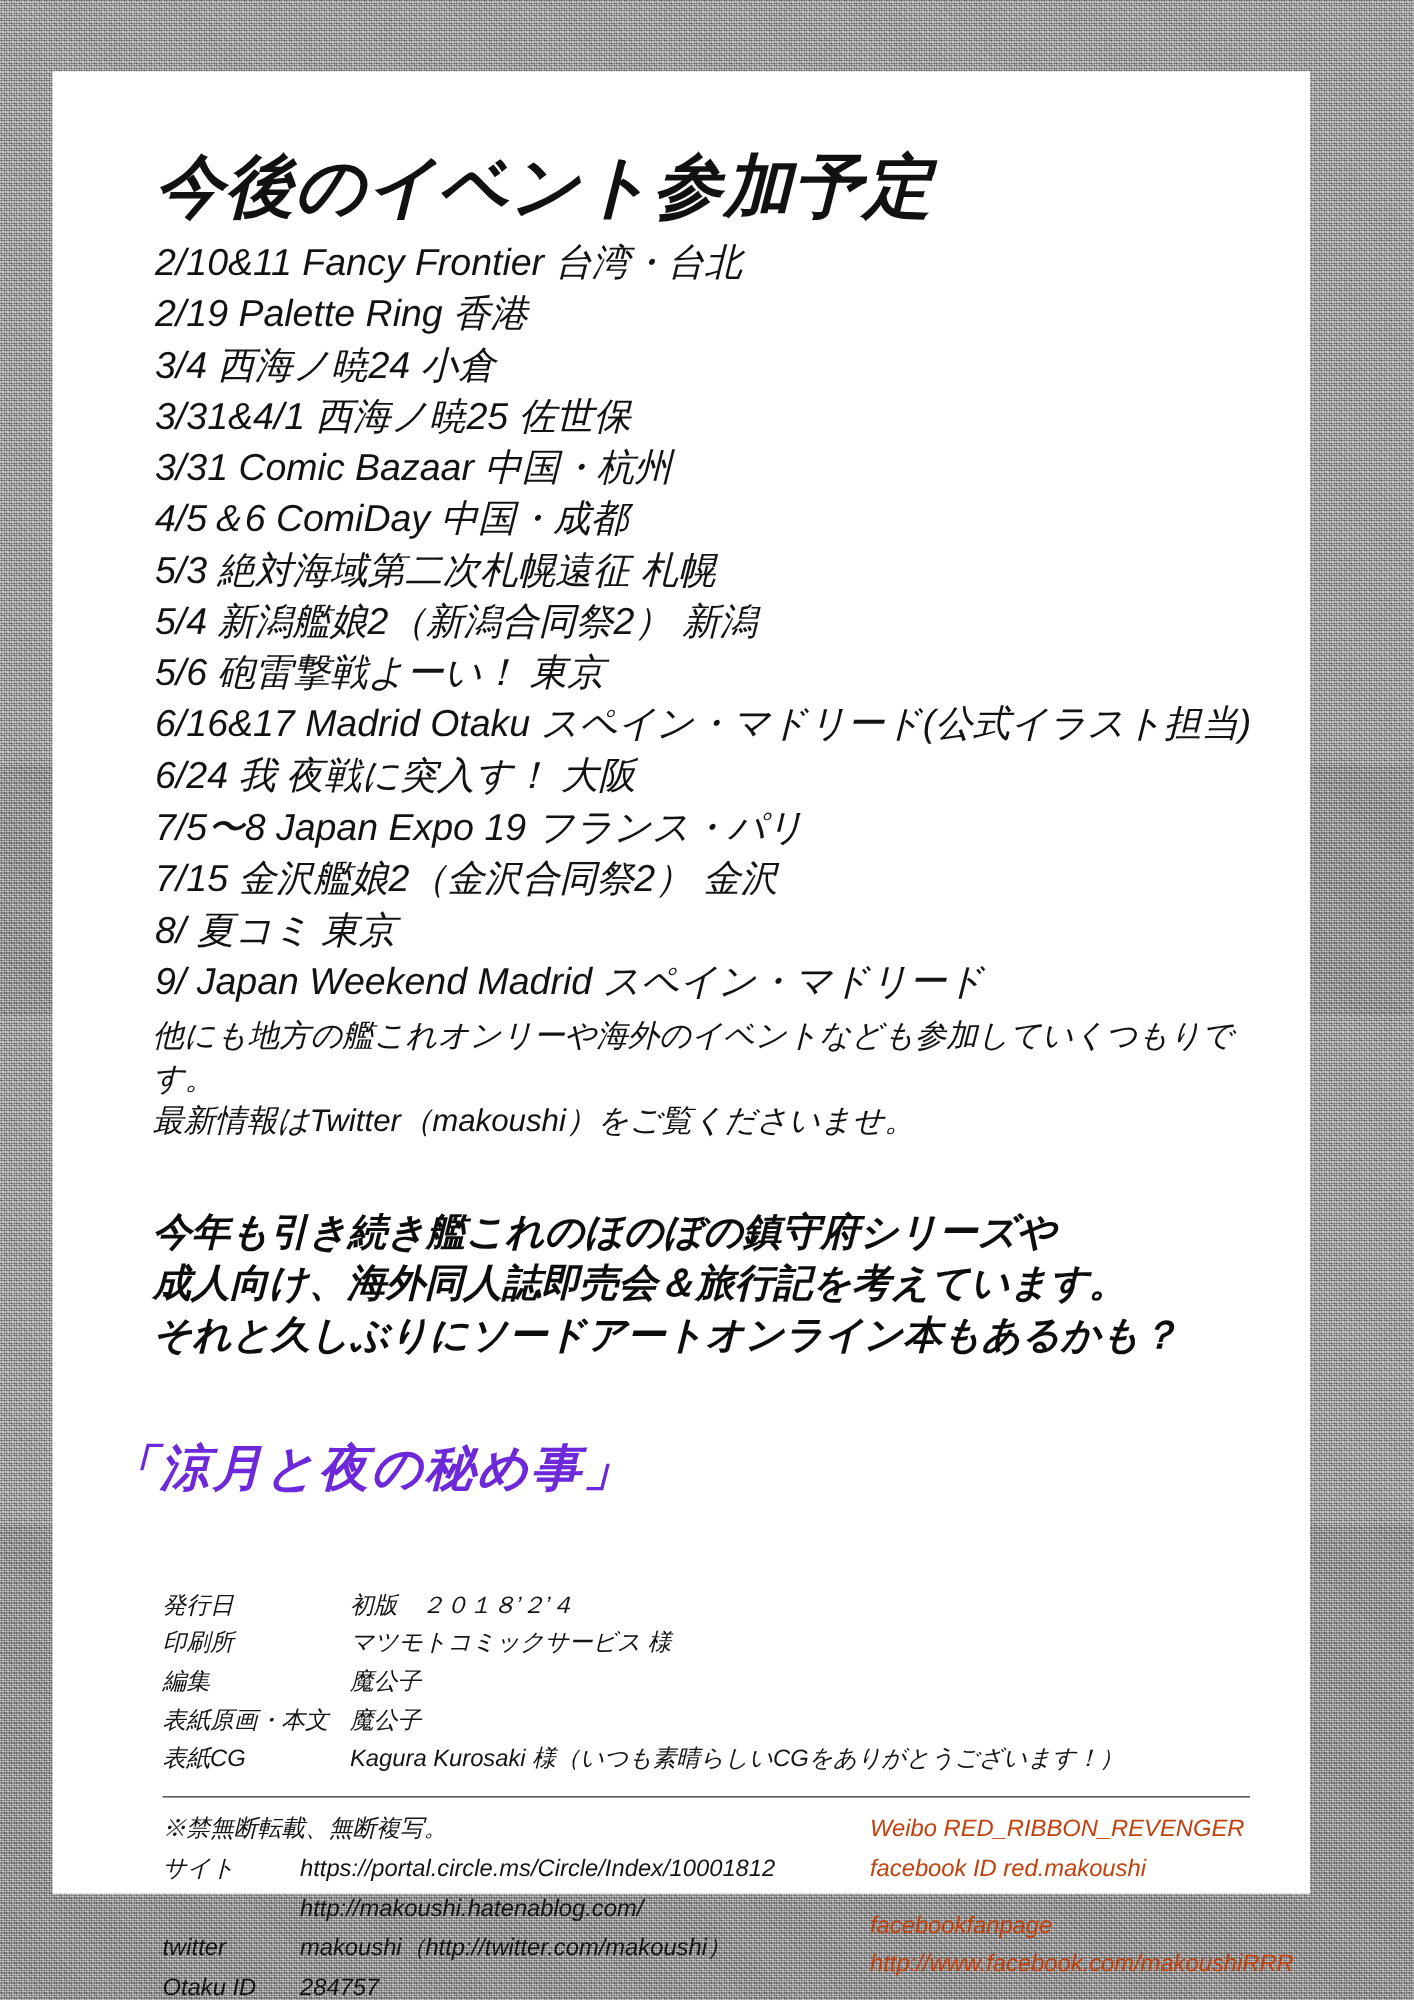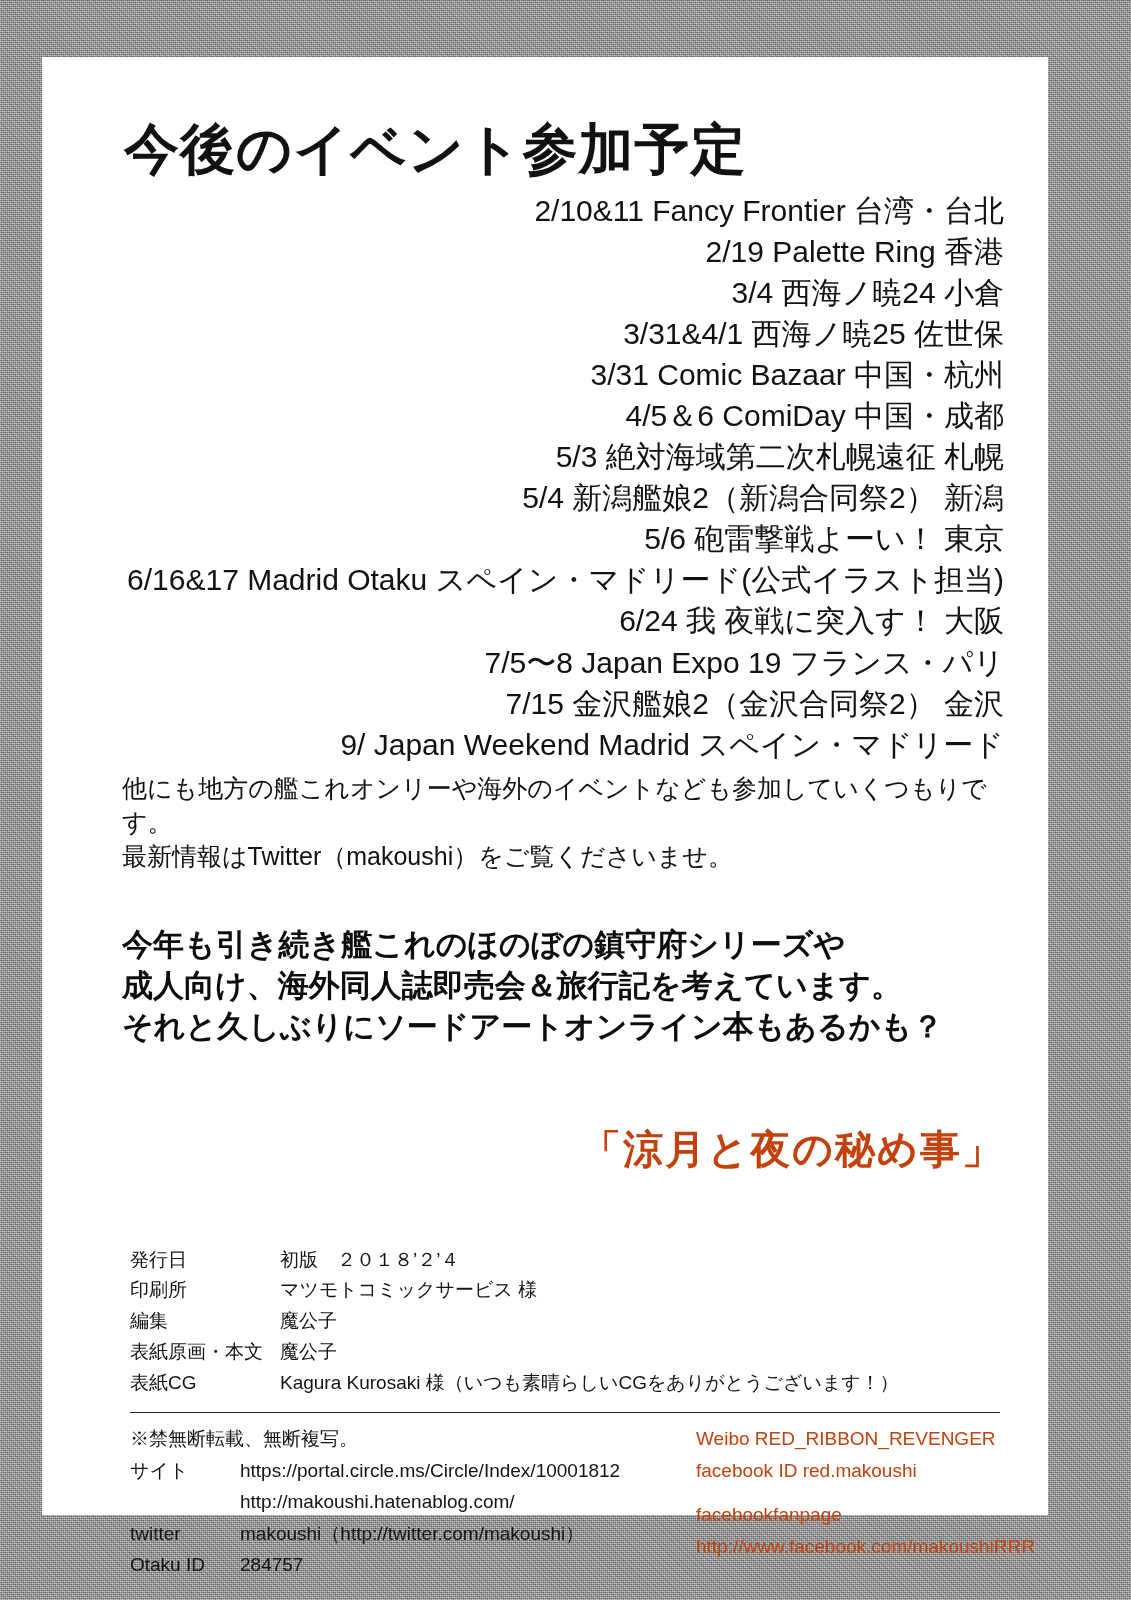--- a/index.html
+++ b/index.html
@@ -34,36 +34,36 @@
     box-sizing: border-box;
   }
   .content {
     position: absolute;
     left: 0;
     top: 0;
     width: 100%;
     height: 100%;
     padding: 40px 44px 0 44px;
     box-sizing: border-box;
+    font-style: italic;
   }
 
   .headline {
     font-size: 55px;
     font-weight: bold;
     letter-spacing: 1px;
     color: #111;
     margin: 22px 0 10px 38px;
     line-height: 1.1;
   }
 
   .event-list {
     margin: 0 0 0 38px;
     padding: 0;
     list-style: none;
-    text-align: right;
   }
   .event-list li {
     font-size: 30px;
     line-height: 1.37;
     color: #121212;
     white-space: nowrap;
     letter-spacing: 0px;
   }
 
   .note {
@@ -76,26 +76,26 @@
   .emph {
     margin: 52px 0 0 36px;
     font-size: 31px;
     font-weight: bold;
     line-height: 1.32;
     color: #0d0d0d;
     letter-spacing: 0px;
   }
 
   .book-title {
-    margin: 74px 0 0 0;
-    text-align: right;
+    margin: 58px 0 0 0;
+    text-align: left;
     font-size: 40px;
     font-weight: bold;
     letter-spacing: 2px;
-    color: #c2410c;
+    color: #6d28d9;
   }
 
   .colophon {
     margin: 68px 0 0 44px;
     font-size: 19px;
     line-height: 1.62;
     color: #141414;
   }
   .colophon-row {
     display: flex;
@@ -155,20 +155,21 @@
       <li>3/31&amp;4/1 西海ノ暁25 佐世保</li>
       <li>3/31 Comic Bazaar 中国・杭州</li>
       <li>4/5＆6 ComiDay 中国・成都</li>
       <li>5/3 絶対海域第二次札幌遠征 札幌</li>
       <li>5/4 新潟艦娘2（新潟合同祭2） 新潟</li>
       <li>5/6 砲雷撃戦よーい！ 東京</li>
       <li>6/16&amp;17  Madrid Otaku スペイン・マドリード(公式イラスト担当)</li>
       <li>6/24 我 夜戦に突入す！ 大阪</li>
       <li>7/5〜8 Japan Expo 19 フランス・パリ</li>
       <li>7/15 金沢艦娘2（金沢合同祭2） 金沢</li>
+      <li>8/ 夏コミ 東京</li>
       <li>9/ Japan Weekend Madrid スペイン・マドリード</li>
     </ul>
 
     <div class="note">
       <div>他にも地方の艦これオンリーや海外のイベントなども参加していくつもりです。</div>
       <div>最新情報はTwitter（makoushi）をご覧くださいませ。</div>
     </div>
 
     <div class="emph">
       <div>今年も引き続き艦これのほのぼの鎮守府シリーズや</div>

